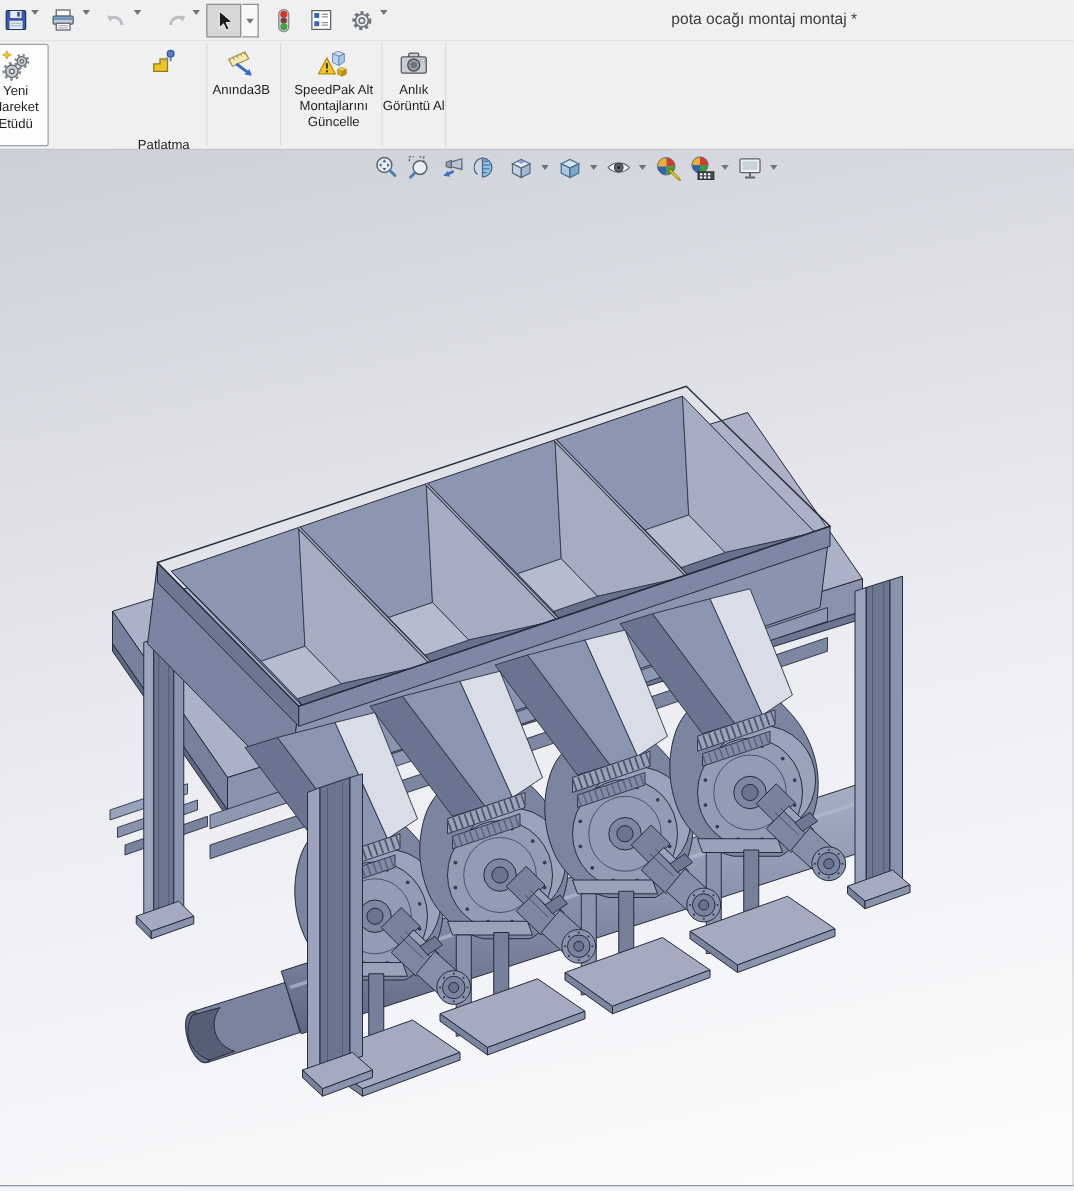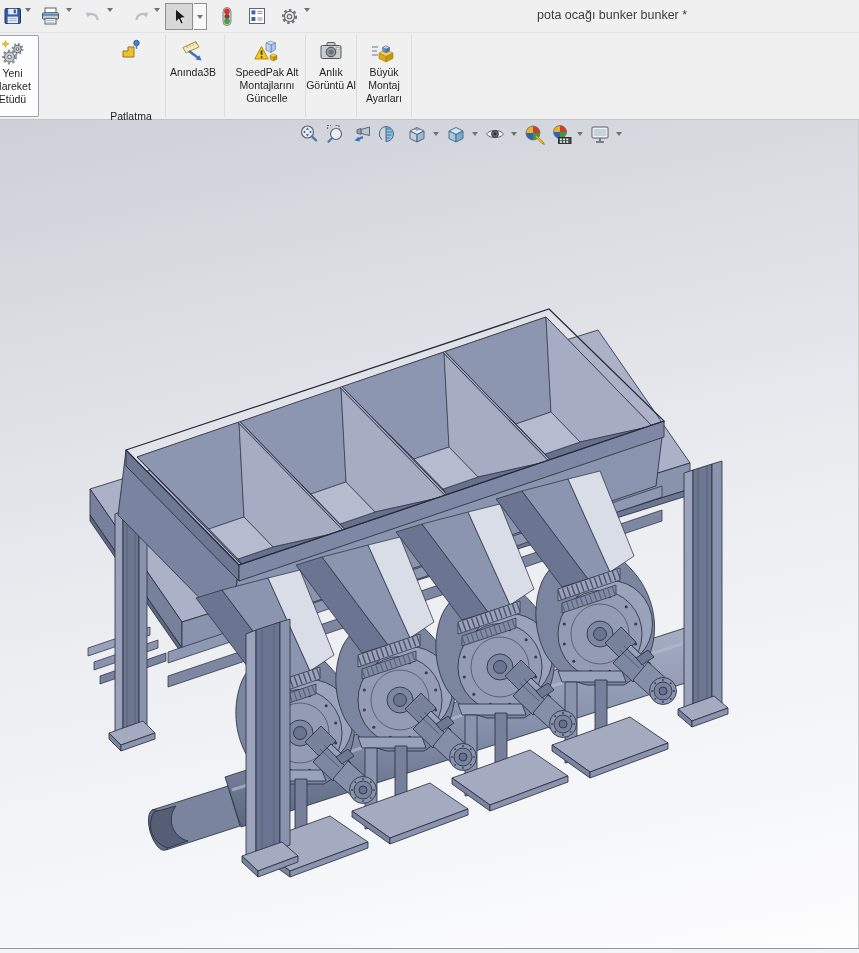--- a/index.html
+++ b/index.html
@@ -122,21 +122,21 @@
 
     <div class="qat-btn" style="left:277px">
       <svg width="19" height="19" viewBox="0 0 19 19">
         <circle cx="9.5" cy="9.5" r="6.4" fill="none" stroke="#6e747b" stroke-width="2.4" stroke-dasharray="2.5,2.3"></circle>
         <circle cx="9.5" cy="9.5" r="5.1" fill="#f0f0f0" stroke="#6e747b" stroke-width="1.3"></circle>
         <circle cx="9.5" cy="9.5" r="2.2" fill="none" stroke="#6e747b" stroke-width="1.3"></circle>
       </svg>
     </div>
     <span class="caret caret-box" style="left:304px"></span>
 
-    <span id="window-title">pota ocağı bunker bunker *</span>
+    <span id="window-title">pota ocağı montaj montaj *</span>
   </div>
 
   <div id="ribbon">
 
     <div class="rb-btn active" style="left:-14px; width:53px;">
       <svg class="rb-icon" viewBox="0 0 26 26">
         <path d="M5.5,1.5 l1.1,2.4 2.4,1 -2.4,1 -1.1,2.4 -1.1,-2.4 -2.4,-1 2.4,-1 z" fill="#f2c71d" stroke="#ba8f10" stroke-width=".5"></path>
         <circle cx="17.5" cy="10" r="5" fill="none" stroke="#8a8f96" stroke-width="2" stroke-dasharray="1.9,2"></circle>
         <circle cx="17.5" cy="10" r="3.8" fill="#c7cad0" stroke="#60656b"></circle>
         <circle cx="17.5" cy="10" r="1.4" fill="#f5f5f5" stroke="#60656b"></circle>
@@ -188,32 +188,20 @@
       <svg class="rb-icon" viewBox="0 0 26 26">
         <rect x="9" y="4.5" width="8" height="4" rx="1" fill="#c9cdd4" stroke="#53575c"></rect>
         <rect x="3" y="7.5" width="20" height="13" rx="1.5" fill="#c9cdd4" stroke="#53575c"></rect>
         <circle cx="13" cy="14" r="4.8" fill="#9aa0a8" stroke="#43474c"></circle>
         <circle cx="13" cy="14" r="2.6" fill="#6c727a"></circle>
         <rect x="18.6" y="9.5" width="3" height="2" fill="#eef1f4" stroke="#8b9099" stroke-width=".5"></rect>
       </svg>
       <div class="rb-label">Anlık Görüntü Al</div>
     </div>
 
-    <div class="rb-btn" style="left:357px; width:55px;">
-      <svg class="rb-icon" viewBox="0 0 26 26">
-        <path d="M1,9 h6 M1,13 h5 M1,17 h6" stroke="#9aa0a8" stroke-width="1.6"></path>
-        <polygon points="8,15 15,11.5 22,15 15,18.5" fill="#f3d24a" stroke="#a78412" stroke-width=".6"></polygon>
-        <polygon points="8,15 15,18.5 15,24 8,20.5" fill="#d8ab18" stroke="#a78412" stroke-width=".6"></polygon>
-        <polygon points="15,18.5 22,15 22,20.5 15,24" fill="#c29514" stroke="#a78412" stroke-width=".6"></polygon>
-        <polygon points="11.5,9.5 15,7.7 18.5,9.5 15,11.3" fill="#bdd5ee" stroke="#4a6fa5" stroke-width=".6"></polygon>
-        <polygon points="11.5,9.5 15,11.3 15,14.8 11.5,13" fill="#6f97c8" stroke="#4a6fa5" stroke-width=".6"></polygon>
-        <polygon points="15,11.3 18.5,9.5 18.5,13 15,14.8" fill="#4a74ad" stroke="#4a6fa5" stroke-width=".6"></polygon>
-      </svg>
-      <div class="rb-label">Büyük Montaj Ayarları</div>
-    </div>
   </div>
 
   <div id="viewport">
 
     <div id="headsup">
       <div class="hu-btn">
         <svg width="22" height="22" viewBox="0 0 22 22">
           <circle cx="9.5" cy="9" r="6" fill="#e3ecf5" stroke="#5d6670" stroke-width="1.2"></circle>
           <path d="M13.9,13.4 L18,17.4" stroke="#4a7fb5" stroke-width="2.4" stroke-linecap="round"></path>
           <path d="M9.5,4.6 l1.5,2.1 h-3 z M9.5,13.4 l1.5,-2.1 h-3 z M5.1,9 l2.1,-1.5 v3 z M13.9,9 l-2.1,-1.5 v3 z" fill="#3d5a75"></path>

